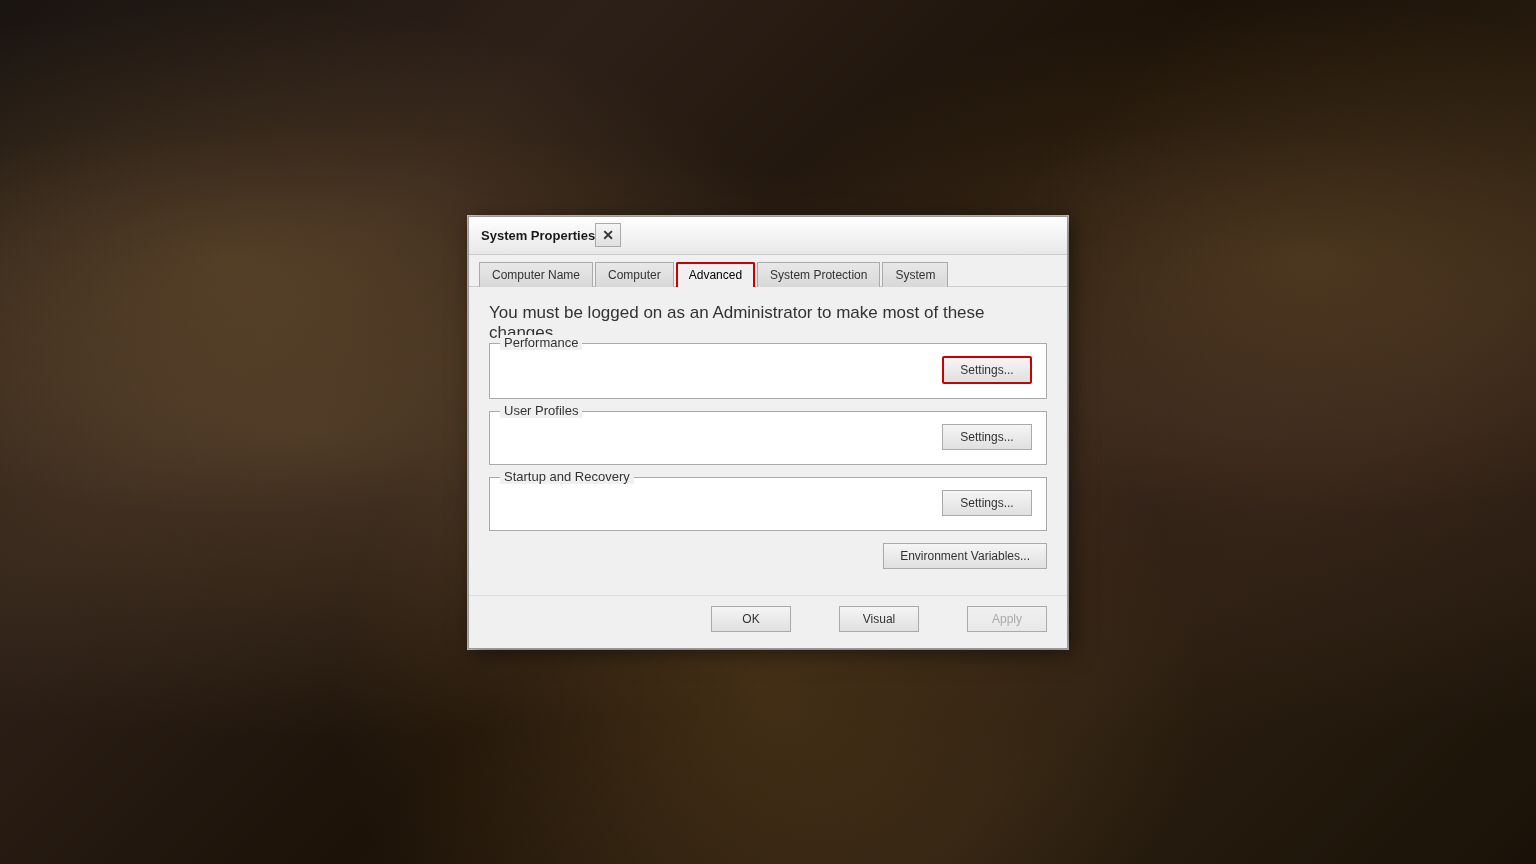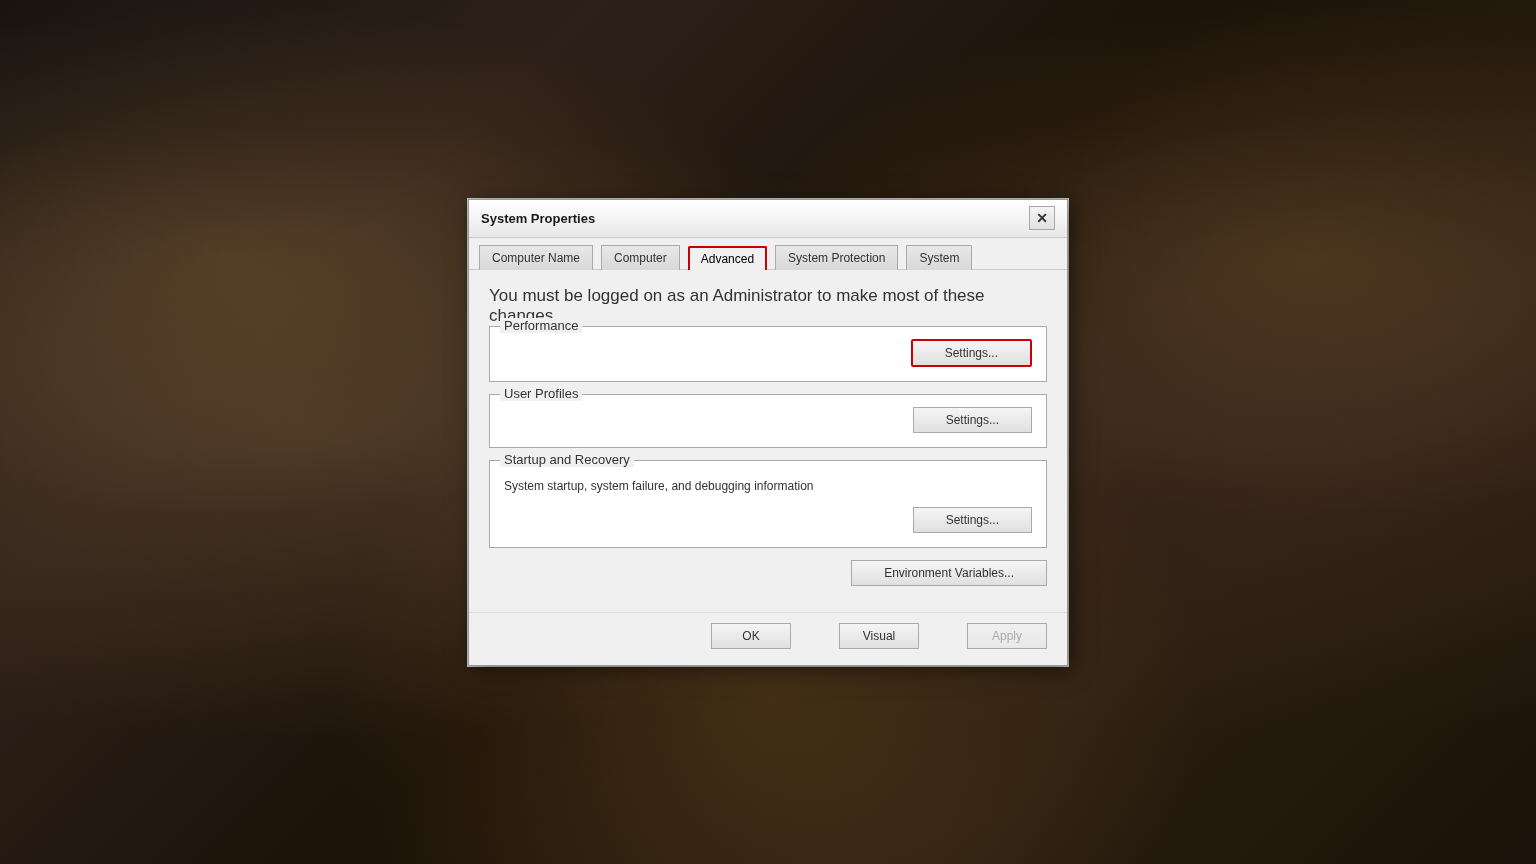--- a/index.html
+++ b/index.html
@@ -52,21 +52,21 @@
       position: relative;
     }
 
     
     .title-bar {
       background: linear-gradient(to bottom, #ffffff, #e8e8e8);
       border-bottom: 1px solid #ccc;
       padding: 8px 12px;
       display: flex;
       align-items: center;
-      justify-content: space-between;
+      justify-content: flex-start;
       height: 38px;
     }
 
     .title-bar-text {
       font-size: 13px;
       font-weight: 600;
       color: #1a1a1a;
     }
 
     .close-btn {
@@ -82,22 +82,21 @@
       color: #333;
       font-weight: bold;
     }
 
     
     .tabs {
       display: flex;
       background: #f0f0f0;
       padding: 6px 10px 0;
       border-bottom: 1px solid #ccc;
-      gap: 8px;
-      align-items: flex-end;
+      gap: 2px;
     }
 
     .tab {
       padding: 5px 12px;
       font-size: 12px;
       background: linear-gradient(to bottom, #e8e8e8, #d8d8d8);
       border: 1px solid #aaa;
       border-bottom: none;
       cursor: pointer;
       color: #333;
@@ -159,21 +158,21 @@
     }
 
     .group-btn-row {
       display: flex;
       justify-content: flex-end;
     }
 
     
     .win-btn {
       min-width: 90px;
-      padding: 5px 32px;
+      padding: 5px 16px;
       font-size: 12px;
       background: linear-gradient(to bottom, #f5f5f5, #e0e0e0);
       border: 1px solid #aaa;
       cursor: pointer;
       color: #333;
     }
 
     .win-btn.highlighted {
       border: 2px solid #cc0000;
       border-radius: 2px;
@@ -248,21 +247,20 @@
 
       <div class="group-box">
         <span class="group-label">User Profiles</span>
         <div class="group-btn-row">
           <button class="win-btn">Settings...</button>
         </div>
       </div>
 
       <div class="group-box">
         <span class="group-label">Startup and Recovery</span>
-        <div class="group-desc">System startup, system failure, and debugging information</div>
         <div class="group-btn-row">
           <button class="win-btn">Settings...</button>
         </div>
       </div>
 
       <div class="env-row">
         <button class="win-btn">Environment Variables...</button>
       </div>
 
     </div>

